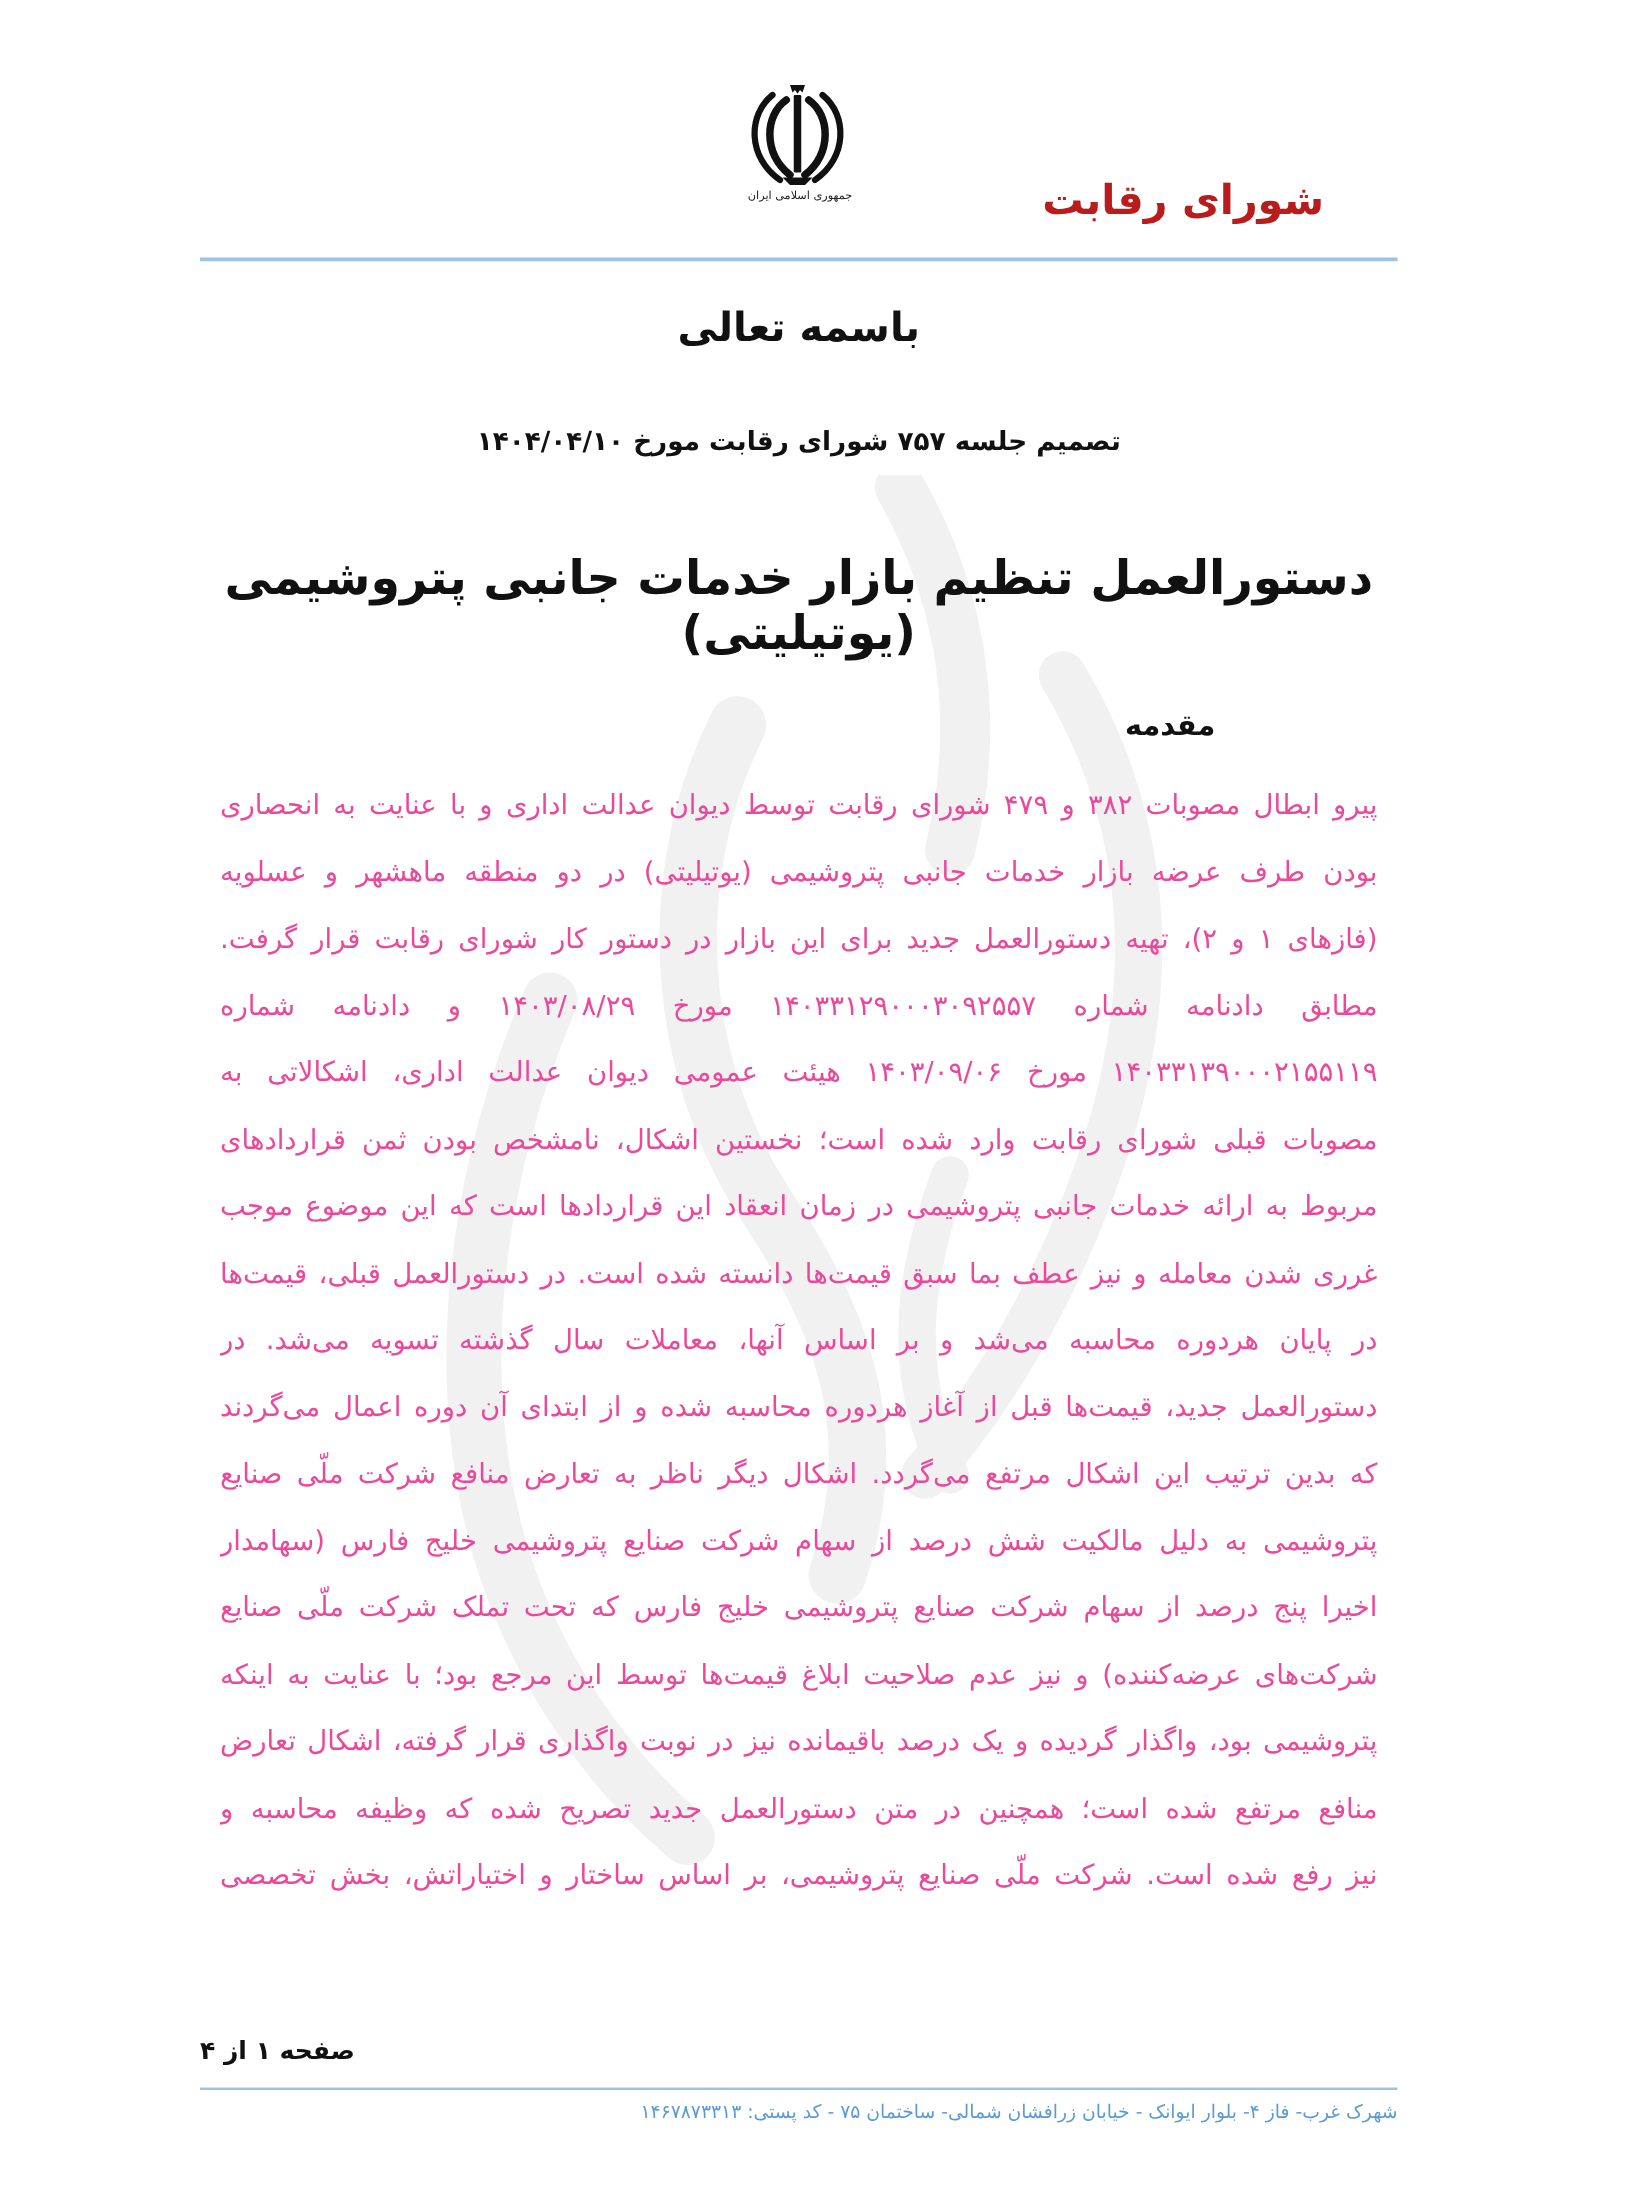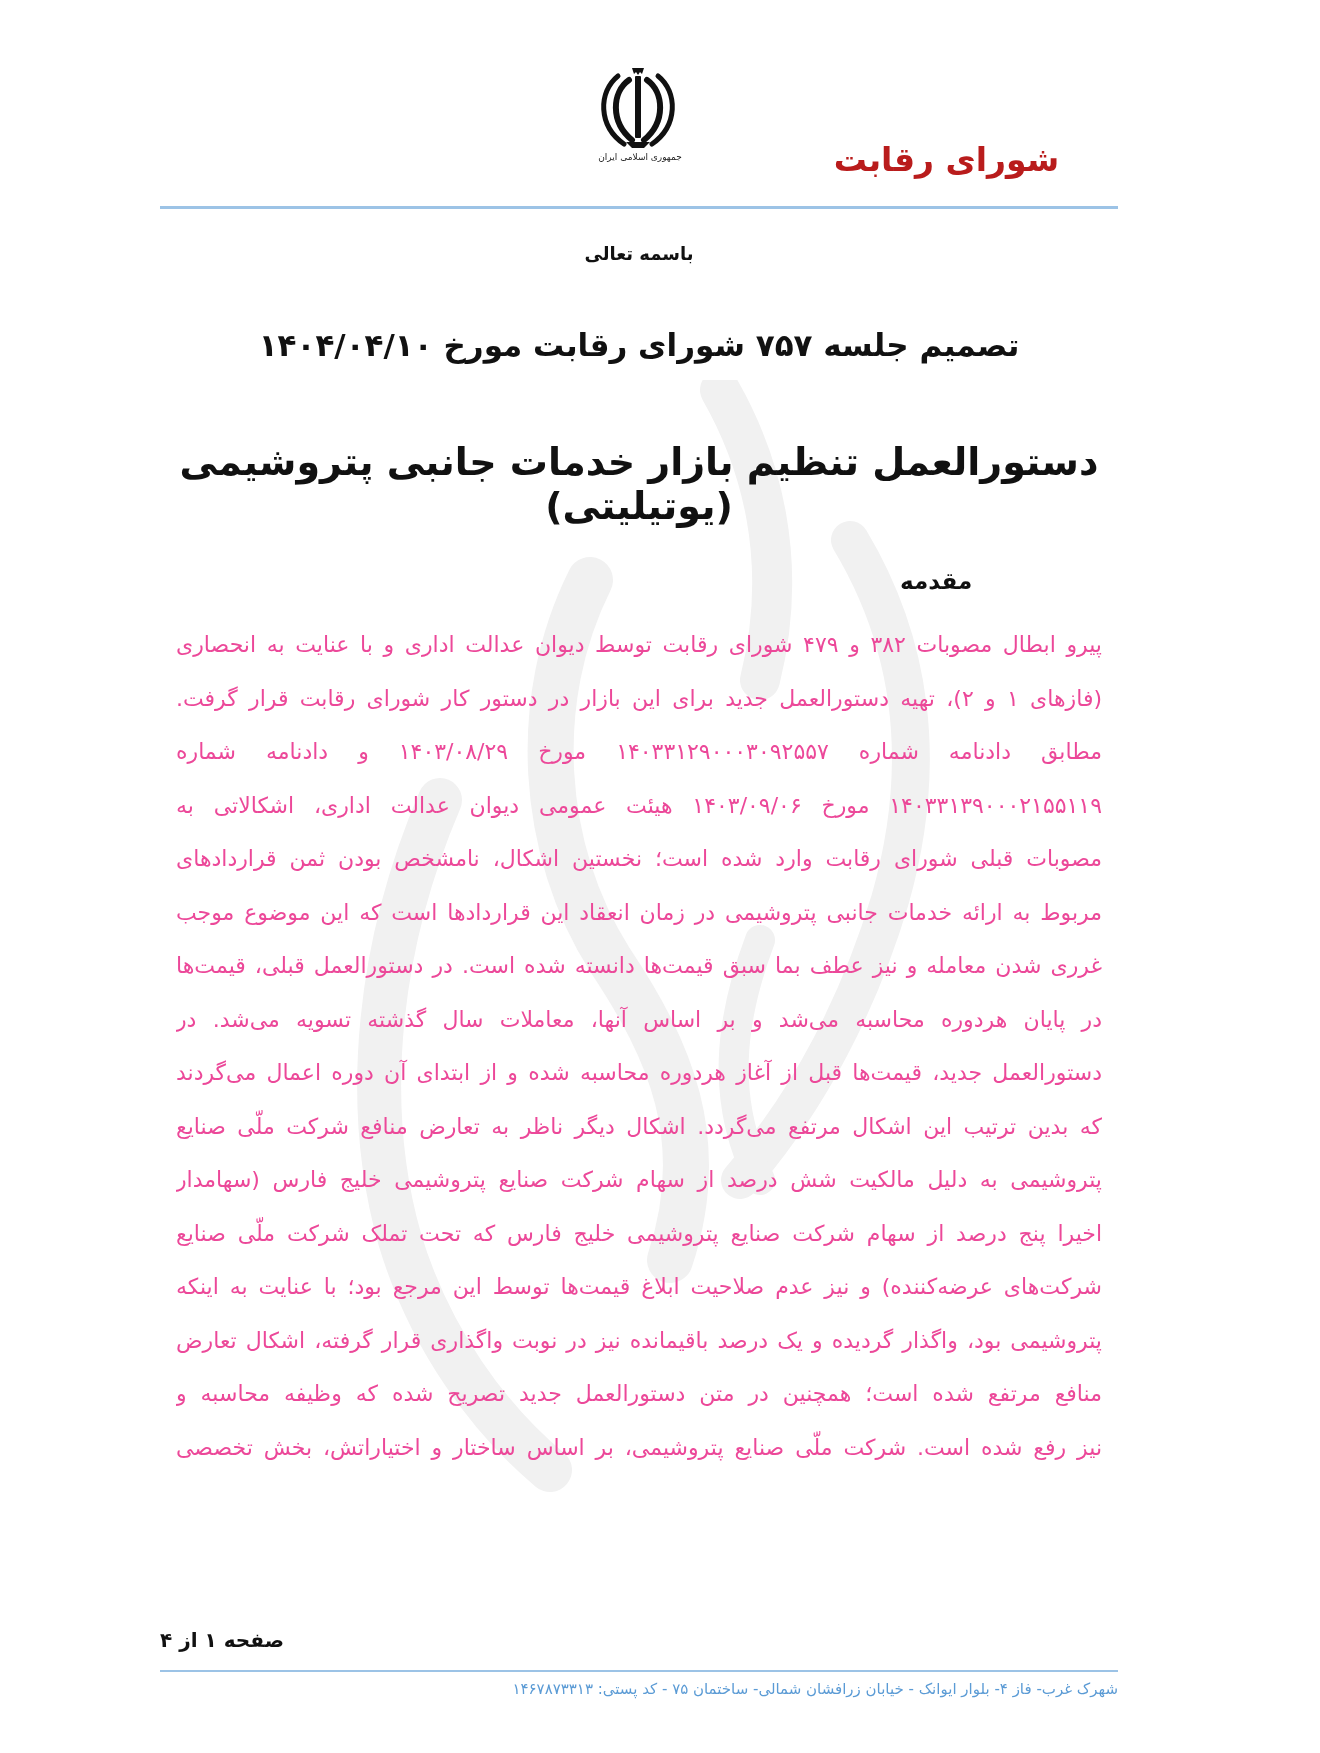--- a/index.html
+++ b/index.html
@@ -14,23 +14,23 @@
   
   .emblem { left: 596px; top: 62px; width: 84px; height: 88px; }
   .emblem-caption { left: 560px; top: 152px; width: 160px; text-align: center;
                     font-size: 9px; color: #222; }
   .org-title { left: 820px; top: 140px; width: 253px; text-align: center;
                font-size: 33px; font-weight: bold; color: #b91c1c; letter-spacing: 0; }
   .header-rule { left: 160px; top: 206px; width: 958px; height: 3px; background: #9cc3e6; }
 
   
   .basmala { left: 160px; top: 243px; width: 958px; text-align: center;
-             font-size: 18px; font-weight: bold; }
-  .meeting { left: 160px; top: 327px; width: 958px; text-align: center;
-             font-size: 31px; font-weight: bold; }
+             font-size: 32px; font-weight: bold; }
+  .meeting { left: 160px; top: 341px; width: 958px; text-align: center;
+             font-size: 21px; font-weight: bold; }
   .main-title { left: 160px; top: 440px; width: 958px; text-align: center;
                 font-size: 38px; font-weight: bold; letter-spacing: -0.5px; }
 
   
   .section-heading { left: 900px; top: 568px; width: 210px; text-align: left;
                      font-size: 23px; font-weight: bold; }
   .body-text { left: 176px; top: 625px; width: 926px; }
   .body-line { height: 53.5px; line-height: 40px; font-size: 22px; text-align: justify;
                text-align-last: justify; white-space: nowrap; overflow: hidden; color: #ec4899; }
 
@@ -70,20 +70,21 @@
 <div class="abs org-title rtl">شورای رقابت</div>
 <div class="abs header-rule"></div>
 
 <div class="abs basmala rtl">باسمه تعالی</div>
 <div class="abs meeting rtl">تصمیم جلسه ۷۵۷ شورای رقابت مورخ ۱۴۰۴/۰۴/۱۰</div>
 <div class="abs main-title rtl">دستورالعمل تنظیم بازار خدمات جانبی پتروشیمی (یوتیلیتی)</div>
 
 <div class="abs section-heading rtl">مقدمه</div>
 <div class="abs body-text rtl">
   <div class="body-line">پیرو ابطال مصوبات ۳۸۲ و ۴۷۹ شورای رقابت توسط دیوان عدالت اداری و با عنایت به انحصاری</div>
+  <div class="body-line">بودن طرف عرضه بازار خدمات جانبی پتروشیمی (یوتیلیتی) در دو منطقه ماهشهر و عسلویه</div>
   <div class="body-line">(فازهای ۱ و ۲)، تهیه دستورالعمل جدید برای این بازار در دستور کار شورای رقابت قرار گرفت.</div>
   <div class="body-line">مطابق دادنامه شماره ۱۴۰۳۳۱۲۹۰۰۰۳۰۹۲۵۵۷ مورخ ۱۴۰۳/۰۸/۲۹ و دادنامه شماره</div>
   <div class="body-line">۱۴۰۳۳۱۳۹۰۰۰۲۱۵۵۱۱۹ مورخ ۱۴۰۳/۰۹/۰۶ هیئت عمومی دیوان عدالت اداری، اشکالاتی به</div>
   <div class="body-line">مصوبات قبلی شورای رقابت وارد شده است؛ نخستین اشکال، نامشخص بودن ثمن قراردادهای</div>
   <div class="body-line">مربوط به ارائه خدمات جانبی پتروشیمی در زمان انعقاد این قراردادها است که این موضوع موجب</div>
   <div class="body-line">غرری شدن معامله و نیز عطف بما سبق قیمت‌ها دانسته شده است. در دستورالعمل قبلی، قیمت‌ها</div>
   <div class="body-line">در پایان هردوره محاسبه می‌شد و بر اساس آنها، معاملات سال گذشته تسویه می‌شد. در</div>
   <div class="body-line">دستورالعمل جدید، قیمت‌ها قبل از آغاز هردوره محاسبه شده و از ابتدای آن دوره اعمال می‌گردند</div>
   <div class="body-line">که بدین ترتیب این اشکال مرتفع می‌گردد. اشکال دیگر ناظر به تعارض منافع شرکت ملّی صنایع</div>
   <div class="body-line">پتروشیمی به دلیل مالکیت شش درصد از سهام شرکت صنایع پتروشیمی خلیج فارس (سهامدار</div>

